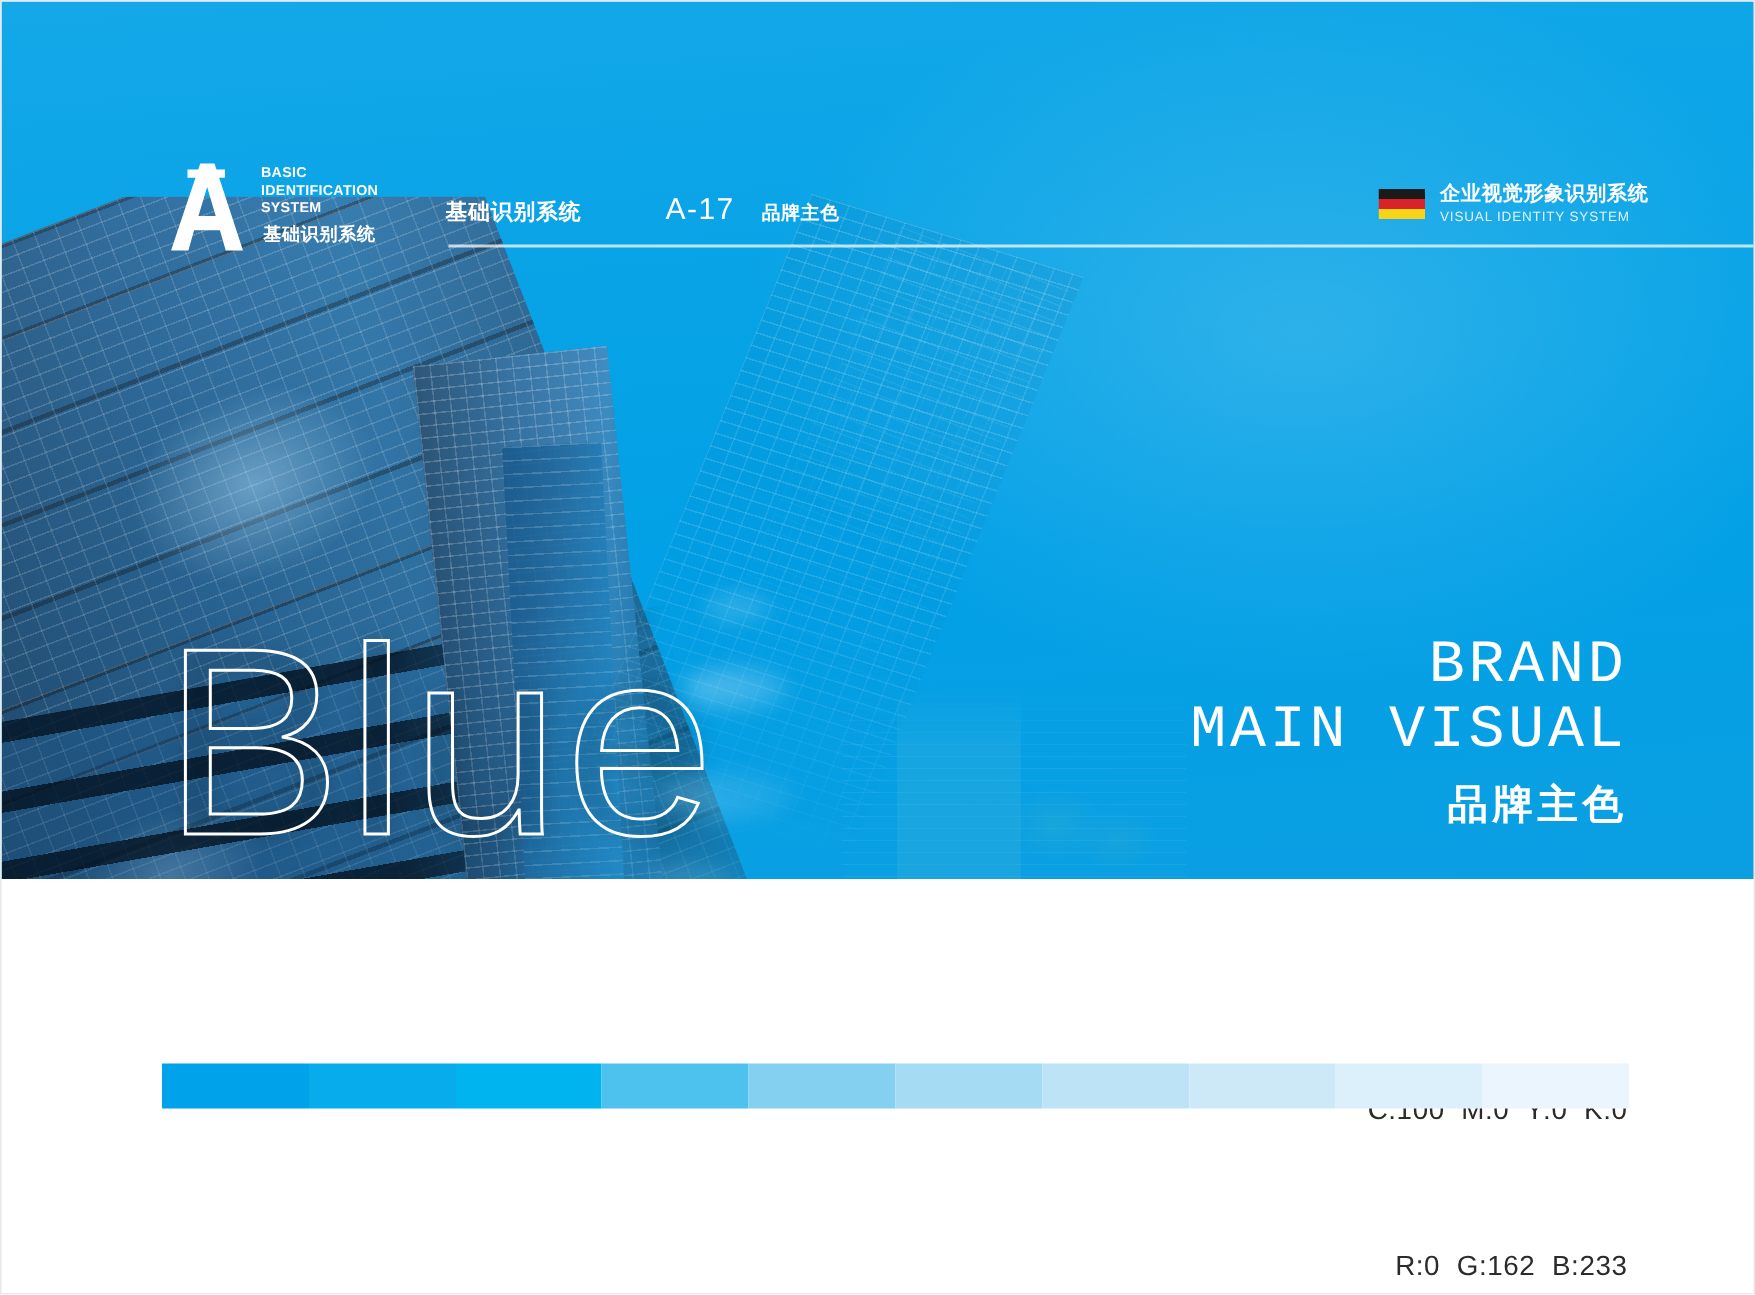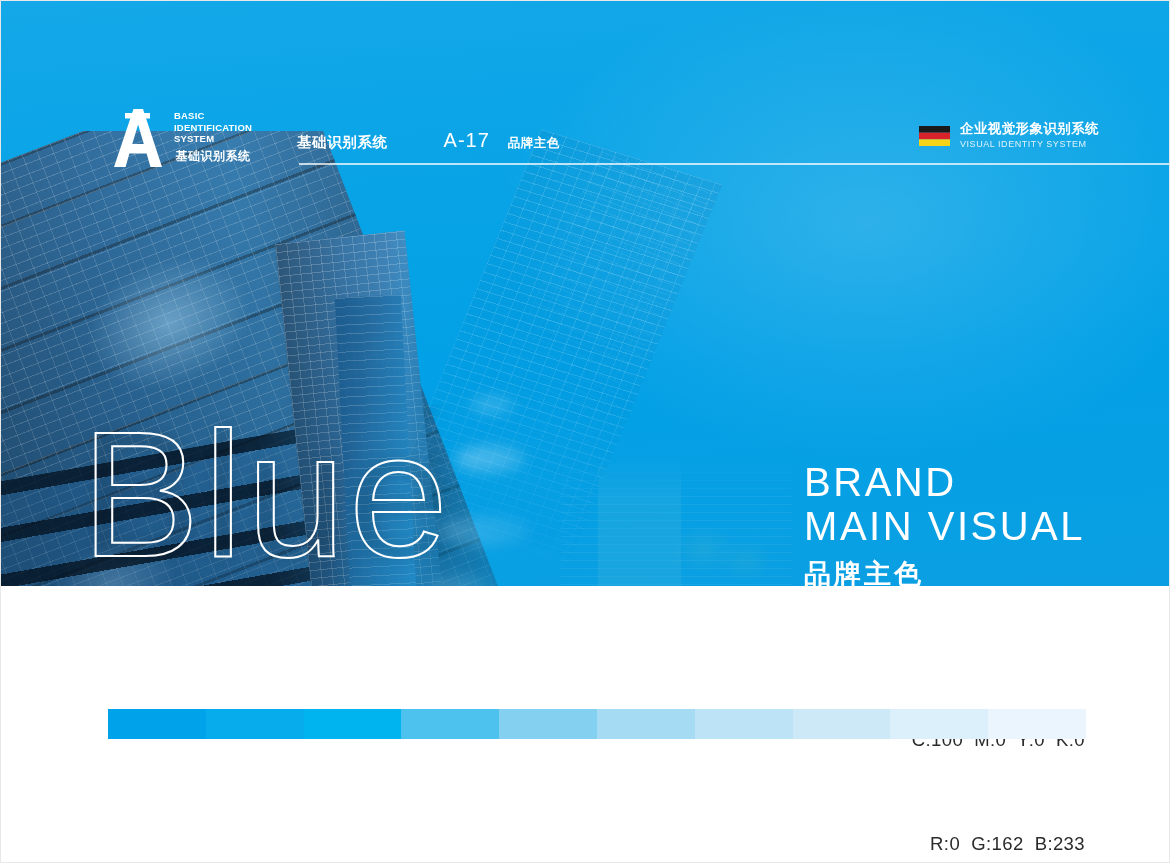--- a/index.html
+++ b/index.html
@@ -124,21 +124,21 @@
   }
   
   .cloud{ position:absolute; border-radius:50%; background:rgba(255,255,255,.5); filter:blur(7px); pointer-events:none; }
   #cl1{ left:455px; top:315px; width:70px; height:26px; }
   #cl2{ left:470px; top:265px; width:44px; height:18px; opacity:.7; }
   #cl3{ left:440px; top:385px; width:90px; height:30px; opacity:.55; }
   #cl4{ left:430px; top:445px; width:60px; height:22px; opacity:.45; }
 
   
   #blue-word{
-    position:absolute; left:80px; top:405px;
+    position:absolute; left:108px; top:405px;
     font-size:178px; line-height:1;
     font-weight:300;
     letter-spacing:.02em;
     color:transparent;
     -webkit-text-stroke:2px #ffffff;
     font-family:"Liberation Sans","DejaVu Sans",sans-serif;
     text-shadow:0 0 14px rgba(0,0,0,.12);
     user-select:none;
   }
 
@@ -169,22 +169,22 @@
   #hdr-right .rt .cn{ color:#ffffff; font-size:13.5px; font-weight:bold; letter-spacing:.4px; }
   #hdr-right .rt .en{ color:#dff2fc; font-size:9px; letter-spacing:.55px; margin-top:1px; }
 
   #hdr-rule{
     position:absolute; left:298px; top:118px; width:872px; height:2px;
     background:rgba(255,255,255,.72);
   }
 
   
   #brandblock{
-    position:absolute; right:86px; top:460px;
-    color:#ffffff;
+    position:absolute; right:86px; top:422px;
+    text-align:right; color:#ffffff;font-family:Liberation Mono, monospace;
   }
   #brand-l1{ font-size:40px; font-weight:300; letter-spacing:2.5px; line-height:1.08; }
   #brand-l2{ font-size:40px; font-weight:300; letter-spacing:2.5px; line-height:1.12; }
   #brand-cn{ font-size:27px; font-weight:bold; letter-spacing:3px; margin-top:7px; }
 
   
   #specs{
     position:absolute; right:84px; top:648px;
     text-align:right; color:#2b2b2b;
     font-size:18.5px; line-height:1.45; letter-spacing:.4px;

